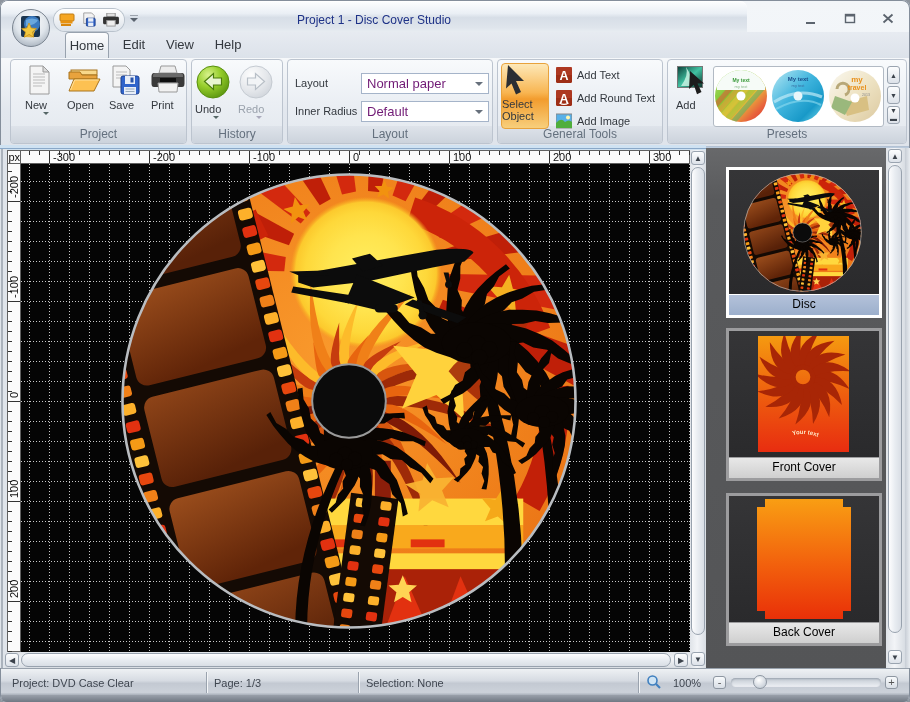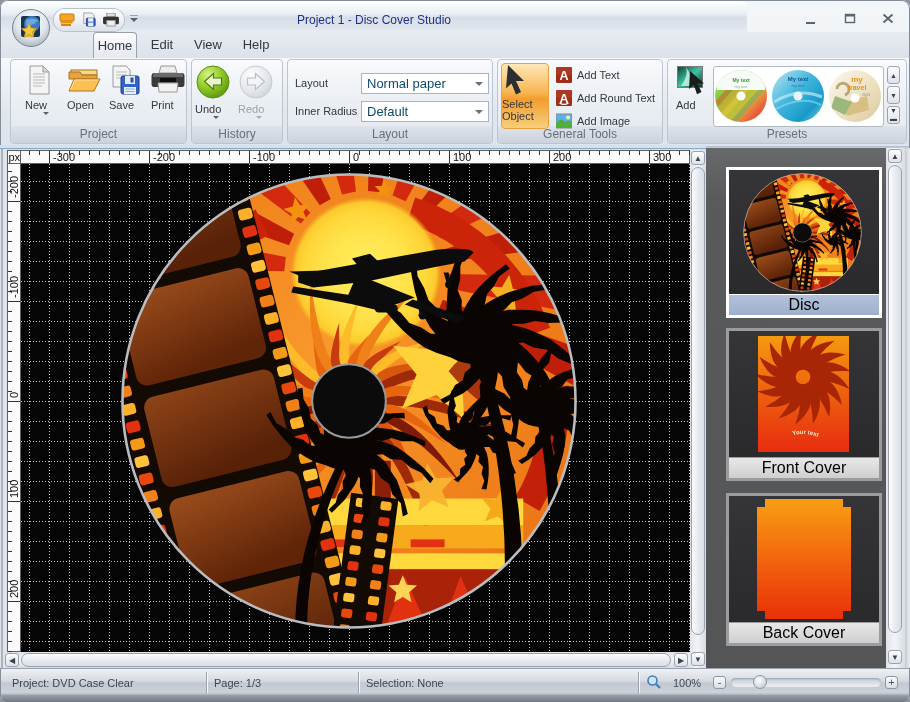--- a/index.html
+++ b/index.html
@@ -6,49 +6,49 @@
 #win{position:absolute;left:0;top:0;width:910px;height:702px;background:linear-gradient(#f3f6f9,#dfe5ec);border-radius:8px 8px 6px 6px;overflow:hidden;box-shadow:inset 0 0 0 1px #848e9b;}
 .abs{position:absolute;}
 
 #titlebar{position:absolute;left:1px;top:1px;width:746px;height:31px;background:linear-gradient(#fbfdfe 0%,#eaeff5 38%,#d7dee7 52%,#dfe5ec 85%,#e8edf2 100%);border-radius:7px 7px 0 0;border-top:1px solid #fff;}
 #title{position:absolute;left:0;right:0;top:11px;text-align:center;font-size:12px;color:#1e3287;}
 
 #orb{position:absolute;left:11px;top:7px;width:38px;height:38px;z-index:5;}
 #qat{position:absolute;left:53px;top:7px;width:70px;height:22px;border-radius:11px;background:linear-gradient(#ffffff,#dde3ea);box-shadow:0 0 0 1px #b9c2cc;}
 
 #tabrow{position:absolute;left:1px;top:32px;width:908px;height:26px;background:linear-gradient(#e7ebf1,#dce2ea);box-shadow:0 1px 0 #c6cdd6;}
-.tab{position:absolute;top:0;height:26px;line-height:26px;font-size:13px;color:#33383e;text-align:center;margin-left:28px;}
+.tab{position:absolute;top:0;height:26px;line-height:26px;font-size:13px;color:#33383e;text-align:center;}
 #tab-home{left:64px;width:44px;background:linear-gradient(#fdfdfe,#f0f3f6 45%,#e4e9ef);border:1px solid #98a2ae;border-bottom:none;border-radius:4px 4px 0 0;}
 
 #ribbon{position:absolute;left:1px;top:58px;width:908px;height:88px;background:linear-gradient(#f6f8fa,#e2e7ee 60%,#dfe4eb);}
 .group{position:absolute;top:1px;height:85px;border:1px solid #bcc4cf;border-radius:4px;background:linear-gradient(#f8fafc 0%,#ebeff4 50%,#e3e8ee 100%);overflow:hidden;}
 .glabel{position:absolute;left:0;right:0;bottom:0;height:17px;line-height:16px;text-align:center;font-size:12px;color:#64707e;background:linear-gradient(#dee3ea,#ccd3dc);border-radius:0 0 3px 3px;}
 .bigbtn{position:absolute;text-align:left;font-size:11px;color:#33383e;}
 .bigbtn .lab{margin-top:1px;}
 .dd{display:block;margin:1px auto 0;width:0;height:0;border-left:3px solid transparent;border-right:3px solid transparent;border-top:3px solid #566;}
 #ribbonedge{position:absolute;left:1px;top:146px;width:908px;height:4px;background:linear-gradient(#aebdd0,#cfe0ef);}
 
-.combo{position:absolute;height:21px;background:#fff;border:1px solid #a5b4c9;font-size:13px;color:#0c4a6e;padding:2px 0 0 5px;white-space:nowrap;}
+.combo{position:absolute;height:21px;background:#fff;border:1px solid #a5b4c9;font-size:13px;color:#701a75;padding:2px 0 0 5px;white-space:nowrap;}
 .combo .arr{position:absolute;right:5px;top:8px;width:0;height:0;border-left:4px solid transparent;border-right:4px solid transparent;border-top:4px solid #67707c;}
 .rlab{position:absolute;font-size:11px;color:#33383e;white-space:nowrap;}
 .rlab2{position:absolute;font-size:11px;color:#33383e;white-space:nowrap;}
 
 #canvassvg{position:absolute;left:0;top:145px;}
 #vsb{position:absolute;left:690px;top:150px;width:16px;height:518px;background:linear-gradient(90deg,#dfe3e8,#f2f4f7 45%,#d8dde3);}
 #hsb{position:absolute;left:5px;top:652px;width:685px;height:16px;background:linear-gradient(#dfe3e8,#f2f4f7 45%,#d8dde3);}
 .sbbtn{position:absolute;width:14px;height:14px;border:1px solid #9aa4b0;border-radius:3px;background:linear-gradient(#fcfdfe,#dde2e9);color:#3b424b;font-size:8px;line-height:13px;text-align:center;}
 .thumbv{position:absolute;left:1px;width:14px;border:1px solid #98a2ae;border-radius:7px;background:linear-gradient(90deg,#fdfdfe,#e8ecf1 50%,#d9dee5);}
 .thumbh{position:absolute;top:1px;height:14px;border:1px solid #98a2ae;border-radius:7px;background:linear-gradient(#fdfdfe,#e8ecf1 50%,#d9dee5);}
 
 #panel{position:absolute;left:706px;top:148px;width:180px;height:520px;background:linear-gradient(#68696b,#595a5c 10%,#545557);}
 #panelsb{position:absolute;left:886px;top:148px;width:19px;height:520px;background:linear-gradient(90deg,#dfe3e8,#f2f4f7 45%,#d8dde3);}
 #panelborder{position:absolute;left:905px;top:148px;width:5px;height:520px;background:linear-gradient(90deg,#c7cdd5,#e8ecf0);}
 .card{position:absolute;left:20px;width:156px;background:#9c9c9e;padding:3px;}
 .card .thumb{background:linear-gradient(#353537,#2a2a2c);position:relative;}
-.card .clabel{height:20px;line-height:19px;text-align:center;font-size:16px;color:#000;background:linear-gradient(#e8e8e8,#cfcfcf);margin-top:1px;}
+.card .clabel{height:20px;line-height:19px;text-align:center;font-size:12px;color:#000;background:linear-gradient(#e8e8e8,#cfcfcf);margin-top:1px;}
 
 #status{position:absolute;left:1px;top:668px;width:908px;height:27px;background:linear-gradient(#eef1f4 0%,#d6dbe2 45%,#c3c9d2 55%,#ccd2da 90%,#a9b0ba 100%);border-top:1px solid #98a1ac;}
 #status .sep{position:absolute;top:3px;width:1px;height:21px;background:#9aa3ae;box-shadow:1px 0 0 #f4f6f8;}
 #status .st{position:absolute;top:8px;font-size:11px;color:#3f4650;}
 #bottomedge{position:absolute;left:1px;top:695px;width:908px;height:7px;background:linear-gradient(#9aa1ab,#707883);border-radius:0 0 6px 6px;}
 </style></head>
 <body>
 <div id="win">
   <div id="titlebar">
     <div id="qat">

